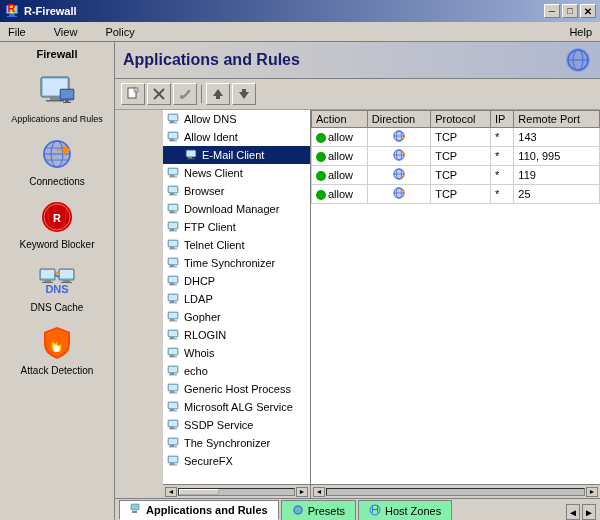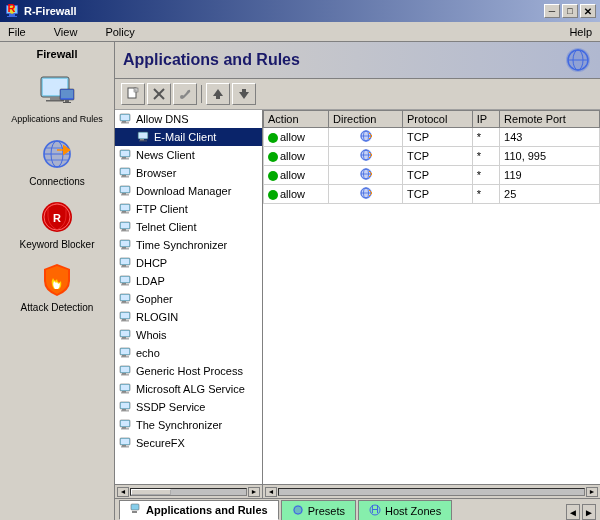--- a/index.html
+++ b/index.html
@@ -125,20 +125,21 @@
       display: flex; align-items: center; justify-content: center;
       font-size: 12px;
     }
     .toolbar-sep { width: 1px; background: #808080; margin: 2px 2px; }
 
     
     .panels {
       display: flex;
       flex: 1;
       overflow: hidden;
+      margin-left: 48px;
     }
 
     
     .list-panel {
       width: 148px;
       background: white;
       border-right: 1px solid #808080;
       overflow: hidden;
       display: flex;
       flex-direction: column;
@@ -314,20 +315,42 @@
           <circle cx="19" cy="19" r="15" fill="#CC0000"></circle>
           <circle cx="19" cy="19" r="13" fill="#CC0000" stroke="#ff6666" stroke-width="1"></circle>
           <text x="19" y="24" fill="white" font-size="14" font-weight="bold" text-anchor="middle">R</text>
 
           <path d="M19 5 L28 9 L28 18 Q28 27 19 32 Q10 27 10 18 L10 9 Z" fill="none" stroke="#ff4444" stroke-width="1" opacity="0.5"></path>
         </svg>
       </div>
       <span class="sidebar-label">Keyword Blocker</span>
     </div>
 
+    <div class="sidebar-item">
+      <div class="sidebar-icon">
+        <svg width="38" height="38" viewBox="0 0 38 38">
+
+          <rect x="2" y="8" width="15" height="11" fill="#87CEEB" rx="1" stroke="#555" stroke-width="0.8"></rect>
+          <rect x="3" y="9" width="13" height="8" fill="#d0e8ff"></rect>
+          <rect x="6" y="19" width="7" height="2" fill="#888"></rect>
+          <rect x="4" y="21" width="11" height="1" fill="#666"></rect>
+
+          <rect x="21" y="8" width="15" height="11" fill="#87CEEB" rx="1" stroke="#555" stroke-width="0.8"></rect>
+          <rect x="22" y="9" width="13" height="8" fill="#d0e8ff"></rect>
+          <rect x="25" y="19" width="7" height="2" fill="#888"></rect>
+          <rect x="23" y="21" width="11" height="1" fill="#666"></rect>
+
+          <path d="M17 13 L21 11" stroke="#FF8C00" stroke-width="1.5" marker-end="url(#arr)"></path>
+          <path d="M21 16 L17 14" stroke="#4169E1" stroke-width="1.5"></path>
+
+          <text x="19" y="32" fill="#4169E1" font-size="7" font-weight="bold" text-anchor="middle">DNS</text>
+        </svg>
+      </div>
+      <span class="sidebar-label">DNS Cache</span>
+    </div>
 
     <div class="sidebar-item">
       <div class="sidebar-icon">
         <svg width="38" height="38" viewBox="0 0 38 38">
 
           <path d="M19 3 L32 8 L32 20 Q32 30 19 35 Q6 30 6 20 L6 8 Z" fill="#FF4500"></path>
           <path d="M19 5 L30 9 L30 20 Q30 28 19 33 Q8 28 8 20 L8 9 Z" fill="#FF6600"></path>
 
           <path d="M16 28 Q12 22 15 17 Q17 22 19 18 Q20 24 23 20 Q24 26 21 28 Z" fill="#FFD700"></path>
           <path d="M17 28 Q14 24 16 20 Q18 23 19 21 Q20 24 22 22 Q22 26 20 28 Z" fill="#FFF"></path>
@@ -393,20 +416,31 @@
         <div class="list-item">
               <span style="width: 14px; height: 14px; margin-right: 3px; flex-shrink: 0; display: inline-flex; align-items: center; justify-content: center;">
                 <svg width="14" height="14" viewBox="0 0 14 14">
     <rect x="1" y="2" width="10" height="7" fill="#87CEEB" rx="1" stroke="#555" stroke-width="0.5"></rect>
     <rect x="2" y="3" width="8" height="5" fill="#d0e8ff"></rect>
     <rect x="3" y="9" width="4" height="1.5" fill="#888"></rect>
     <rect x="2" y="10.5" width="8" height="0.8" fill="#666"></rect>
   </svg>
               </span>
               <span>Allow DNS</span>
+            </div>
+            <div class="list-item">
+              <span style="width: 14px; height: 14px; margin-right: 3px; flex-shrink: 0; display: inline-flex; align-items: center; justify-content: center;">
+                <svg width="14" height="14" viewBox="0 0 14 14">
+    <rect x="1" y="2" width="10" height="7" fill="#87CEEB" rx="1" stroke="#555" stroke-width="0.5"></rect>
+    <rect x="2" y="3" width="8" height="5" fill="#d0e8ff"></rect>
+    <rect x="3" y="9" width="4" height="1.5" fill="#888"></rect>
+    <rect x="2" y="10.5" width="8" height="0.8" fill="#666"></rect>
+  </svg>
+              </span>
+              <span>Allow Ident</span>
             </div>
             <div class="list-item selected">
               <span style="width: 14px; height: 14px; margin-right: 3px; flex-shrink: 0; display: inline-flex; align-items: center; justify-content: center;">
                 <svg width="14" height="14" viewBox="0 0 14 14">
     <rect x="1" y="2" width="10" height="7" fill="#87CEEB" rx="1" stroke="#555" stroke-width="0.5"></rect>
     <rect x="2" y="3" width="8" height="5" fill="#d0e8ff"></rect>
     <rect x="3" y="9" width="4" height="1.5" fill="#888"></rect>
     <rect x="2" y="10.5" width="8" height="0.8" fill="#666"></rect>
   </svg>
               </span>

